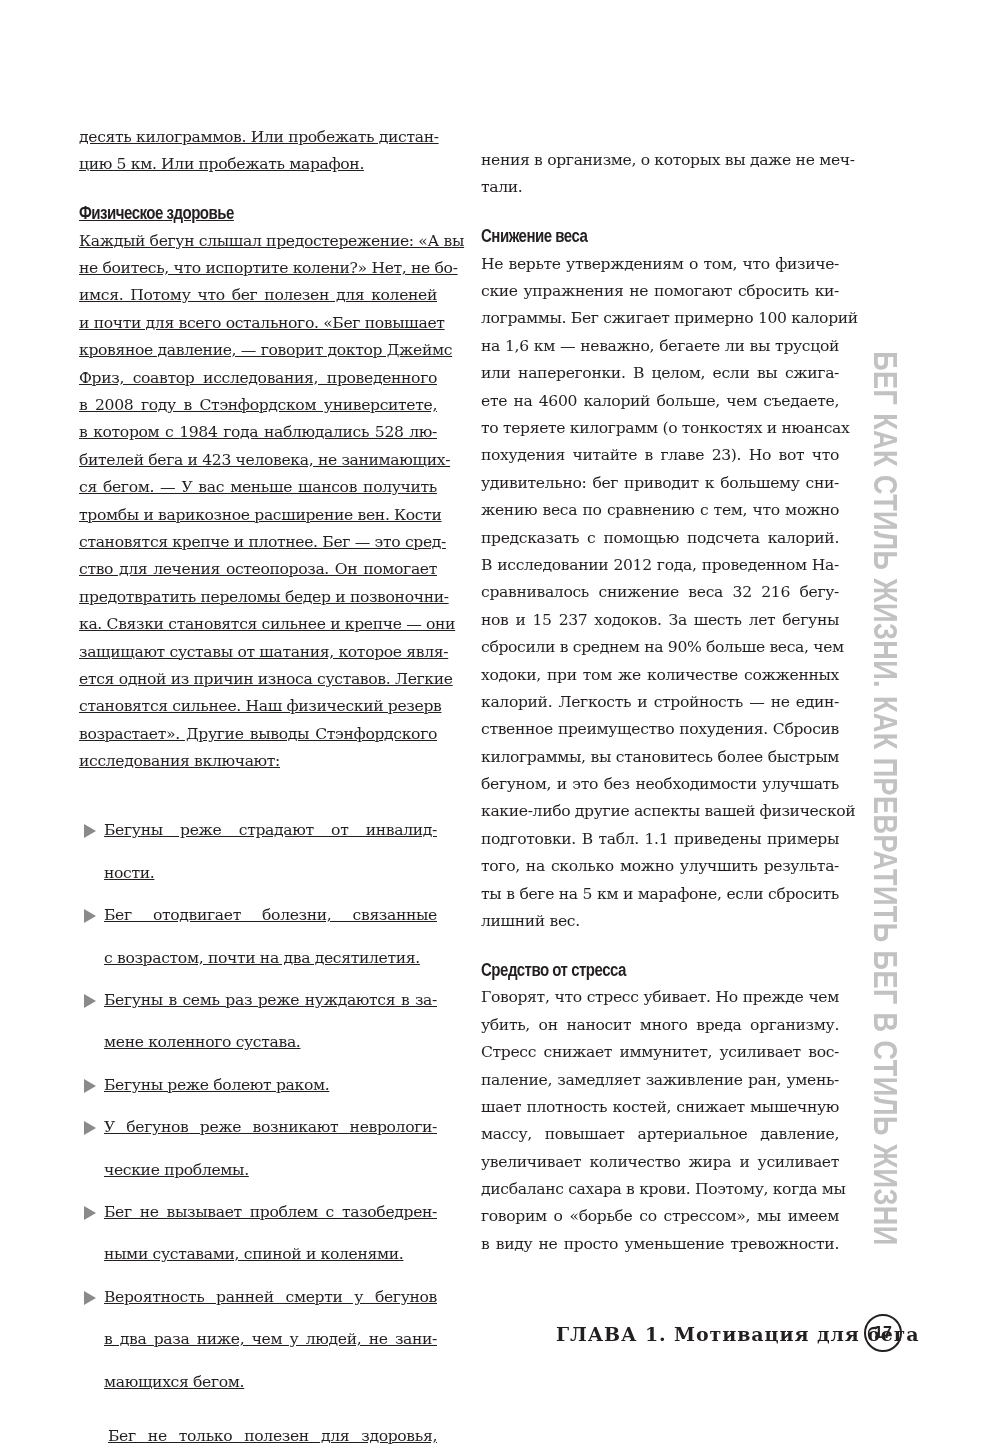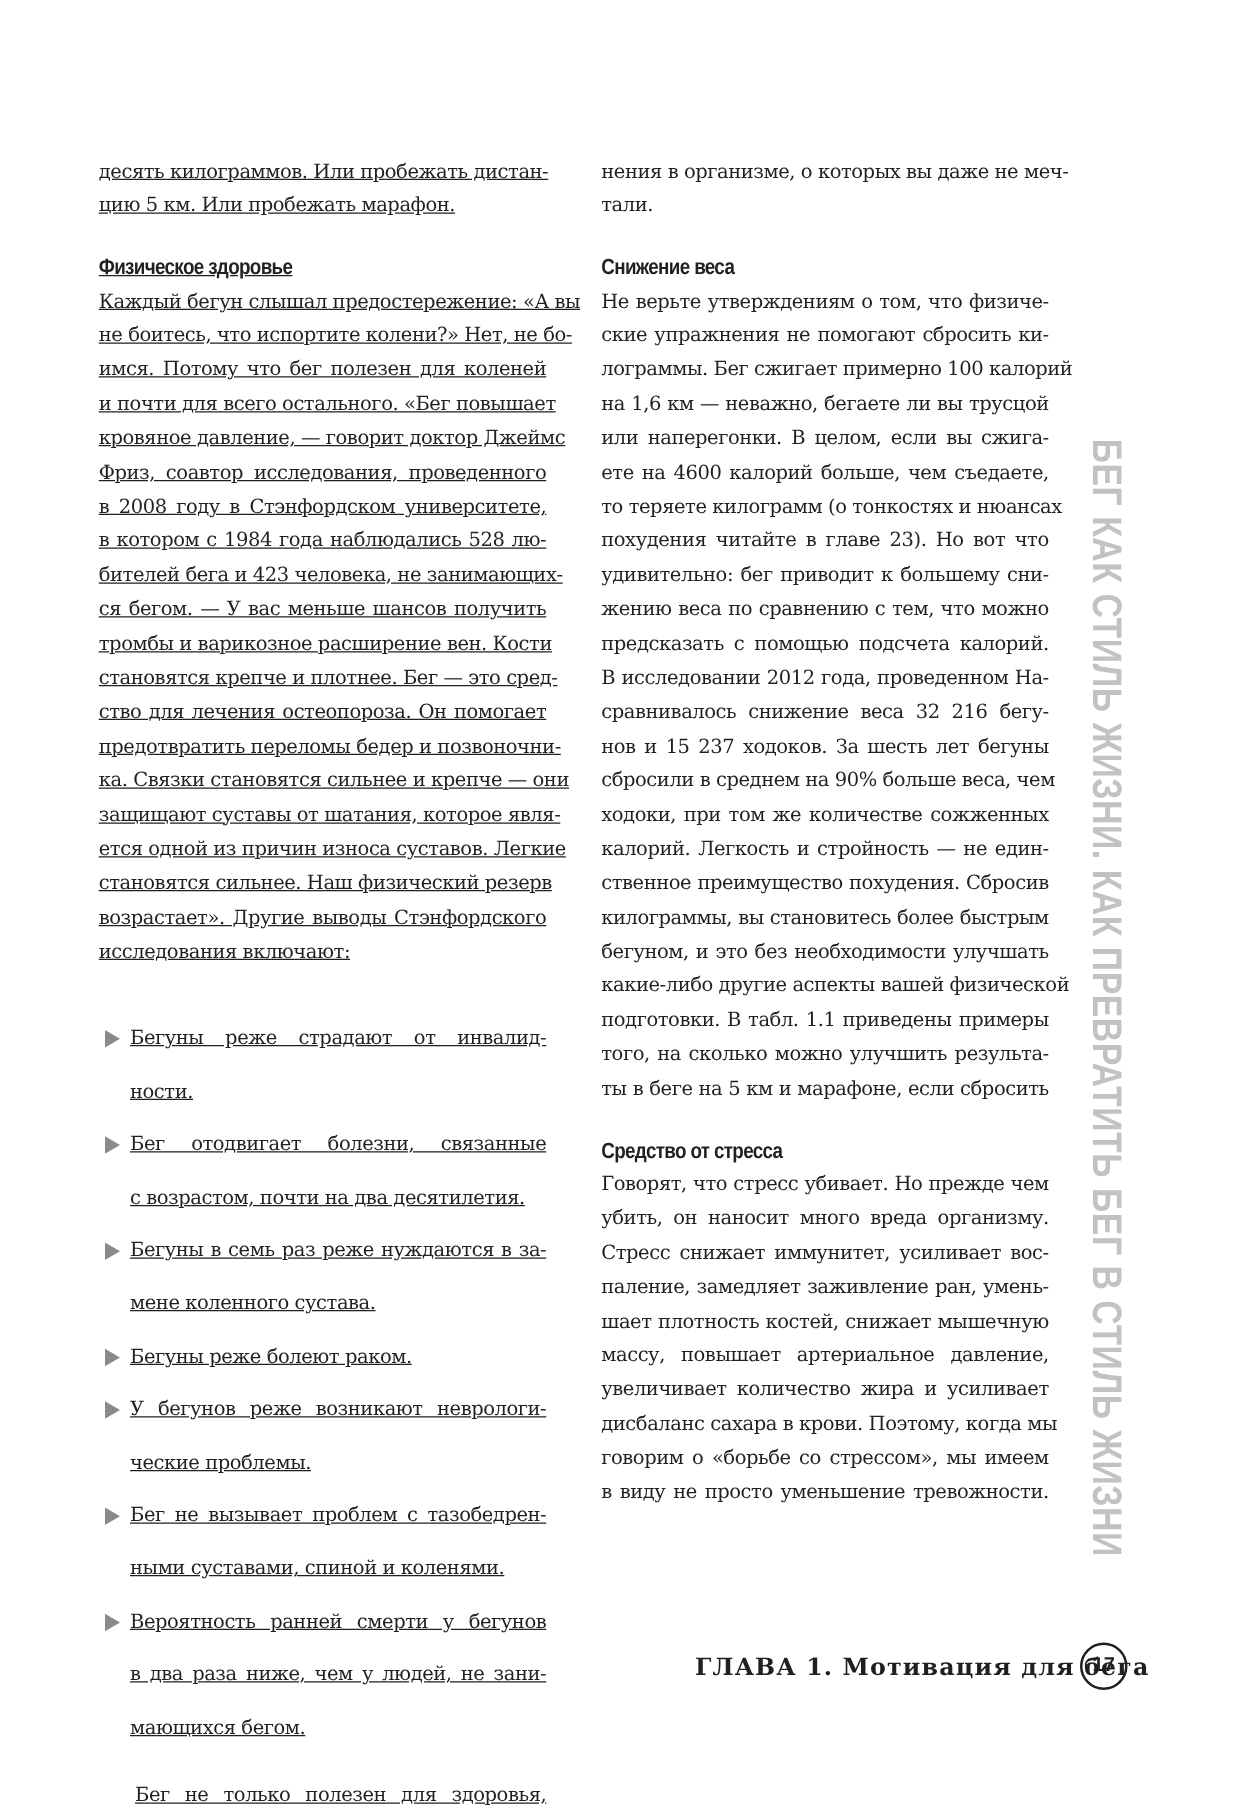--- a/index.html
+++ b/index.html
@@ -5,21 +5,21 @@
   html, body { margin: 0; padding: 0; }
   body {
     width: 986px; height: 1447px; background: #ffffff; position: relative; overflow: hidden;
     font-family: "DejaVu Serif", "Liberation Serif", serif; color: #231f20;
   }
   .col {
     position: absolute; top: 124px; width: 358px;
     font-size: 15.6px; line-height: 27.4px; letter-spacing: -0.35px;
   }
   .col.left { left: 79px; text-decoration: underline; }
-  .col.right { left: 481px; }
+  .col.right { left: 481px; margin-top: 23px; }
   .line { display: block; white-space: nowrap; text-align: justify; text-align-last: justify; height: 27.4px; }
   .line.last { text-align-last: left; }
   .heading {
     font-family: "Liberation Sans", "DejaVu Sans", sans-serif; font-weight: bold;
     font-size: 17.5px; letter-spacing: -0.6px; transform: scaleX(0.86); transform-origin: left center;
     display: block; height: 27.4px; white-space: nowrap;
   }
   .gap { display: block; height: 21.5px; }
   .gap-sm { display: block; height: 27px; }
   .bullets { margin: 0; padding: 0; list-style: none; }
@@ -148,20 +148,21 @@
     <span class="line">сбросили в среднем на 90% больше веса, чем</span>
     <span class="line">ходоки, при том же количестве сожженных</span>
     <span class="line">калорий. Легкость и стройность — не един-</span>
     <span class="line">ственное преимущество похудения. Сбросив</span>
     <span class="line">килограммы, вы становитесь более быстрым</span>
     <span class="line">бегуном, и это без необходимости улучшать</span>
     <span class="line">какие-либо другие аспекты вашей физической</span>
     <span class="line">подготовки. В табл. 1.1 приведены примеры</span>
     <span class="line">того, на сколько можно улучшить результа-</span>
     <span class="line">ты в беге на 5 км и марафоне, если сбросить</span>
+    <span class="line last">лишний вес.</span>
   </div>
   <span class="gap"></span>
   <span class="heading">Средство от стресса</span>
   <div>
     <span class="line">Говорят, что стресс убивает. Но прежде чем</span>
     <span class="line">убить, он наносит много вреда организму.</span>
     <span class="line">Стресс снижает иммунитет, усиливает вос-</span>
     <span class="line">паление, замедляет заживление ран, умень-</span>
     <span class="line">шает плотность костей, снижает мышечную</span>
     <span class="line">массу, повышает артериальное давление,</span>

